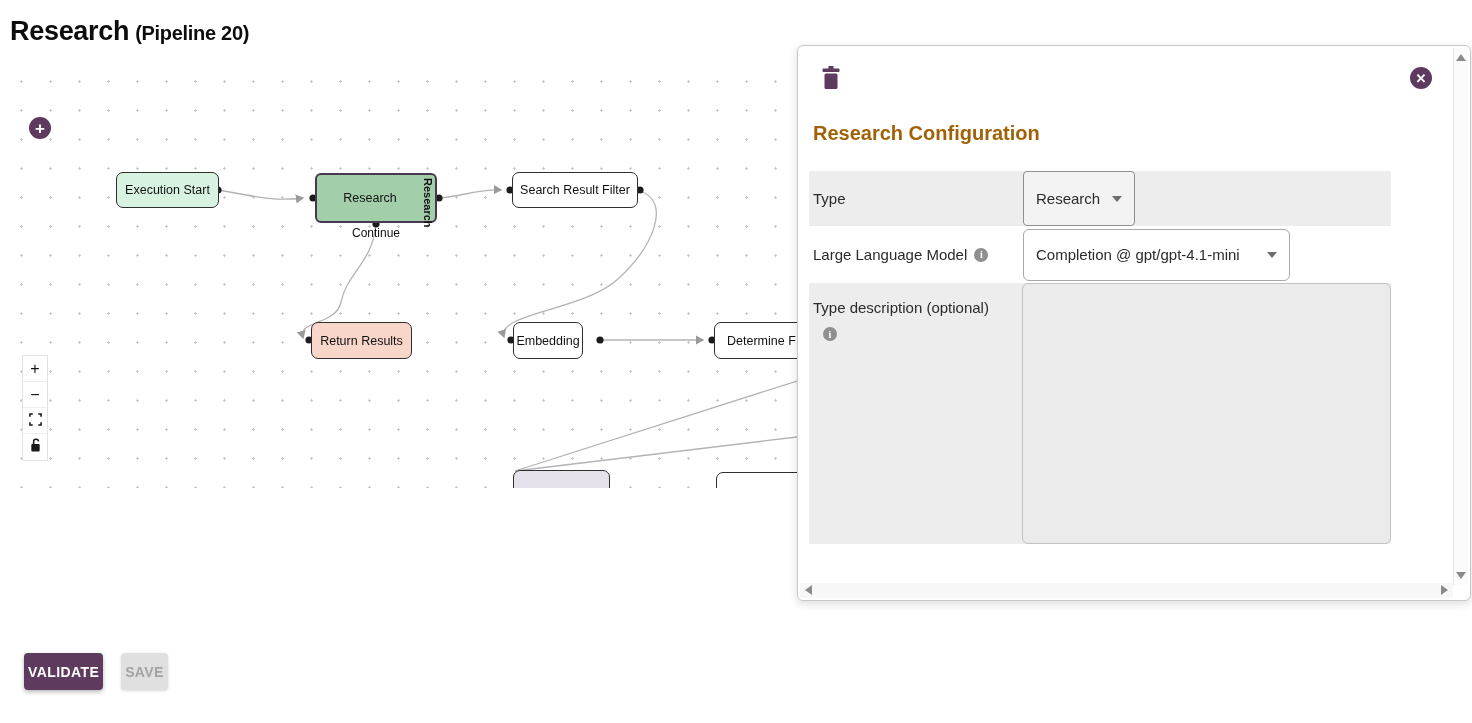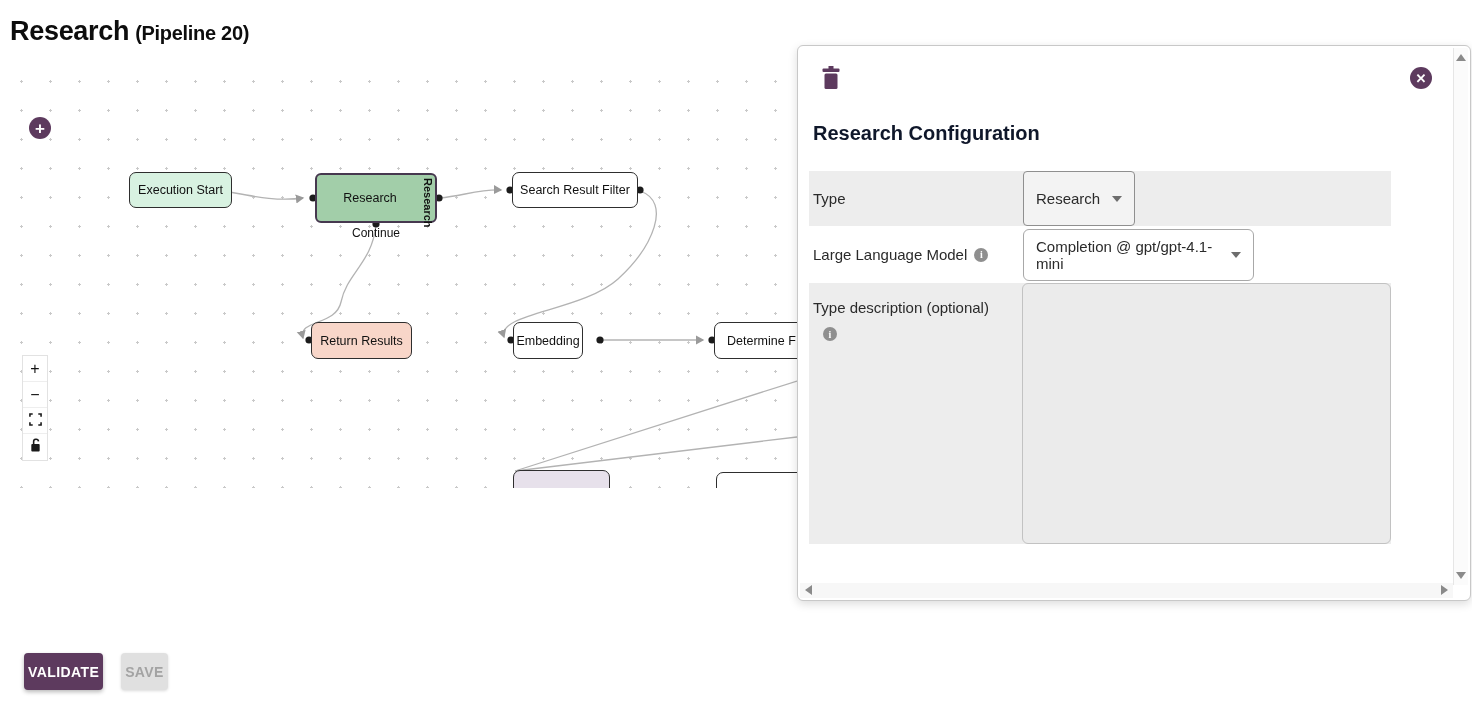--- a/index.html
+++ b/index.html
@@ -48,33 +48,33 @@
   .btn-primary { background:#5d3a5e; color:#fff; }
   .btn-disabled { background:#e0e0e0; color:#a3a3a3; cursor:default; box-shadow:0 1px 3px rgba(0,0,0,0.15); }
 
   
   .panel { position:absolute; left:797px; top:45px; width:674px; height:556px; background:#fff;
     border:1px solid #c8c8c8; border-radius:6px; box-shadow:0 3px 10px rgba(0,0,0,0.14); z-index:5; }
   .panel-trash { position:absolute; left:24px; top:20px; width:20px; height:24px; cursor:pointer; }
   .panel-close { position:absolute; right:38px; top:21px; width:22px; height:22px; border-radius:50%;
     background:#5d3a5e; color:#fff; display:flex; align-items:center; justify-content:center;
     font-size:13px; font-weight:bold; cursor:pointer; line-height:1; }
-  .panel-title { position:absolute; left:15px; top:76px; font-size:20px; font-weight:bold; color:#0f172a; }
+  .panel-title { position:absolute; left:15px; top:76px; font-size:20px; font-weight:bold; color:#a16207; }
   .form { position:absolute; left:11px; top:125px; width:582px; }
   .frow { position:relative; display:flex; }
   .frow-gray { background:#ededed; }
   .frow-label { width:214px; padding:0 4px; font-size:15px; color:#2b2b2b; display:flex; align-items:center; gap:7px; }
   .frow-label.top { align-items:flex-start; padding-top:15px; flex-direction:column; gap:9px; }
   .info-icon { width:14px; height:14px; border-radius:50%; background:#8f8f8f; color:#fff; font-size:10px;
     font-weight:bold; display:inline-flex; align-items:center; justify-content:center; flex:0 0 auto; font-family:"Liberation Serif",serif; }
   .select-box { display:flex; align-items:center; justify-content:space-between; gap:10px; cursor:pointer;
     font-size:15px; color:#2b2b2b; padding:0 12px; }
   .caret { width:0; height:0; border-left:5px solid transparent; border-right:5px solid transparent; border-top:6px solid #6d6d6d; }
   .type-select { width:112px; height:55px; background:#f3f3f3; border:1px solid #8f8f8f; border-radius:4px; }
-  .llm-select { width:231px; height:52px; background:#fff; border:1px solid #a8a8a8; border-radius:6px; align-self:center; }
+  .llm-select { width:267px; height:52px; background:#fff; border:1px solid #a8a8a8; border-radius:6px; align-self:center; }
   .desc-textarea { width:370px; height:261px; background:#ebebeb; border:1px solid #c2c2c2; border-radius:6px;
     resize:none; font-family:"Liberation Sans",sans-serif; font-size:14px; padding:8px; }
 
   
   .vscroll { position:absolute; top:2px; right:2px; width:15px; height:537px; background:#fbfbfb;
     border-left:1px solid #e6e6e6; z-index:6; }
   .hscroll { position:absolute; left:2px; bottom:2px; right:17px; height:15px; background:#f7f7f7; z-index:6; }
   .tri { width:0; height:0; position:absolute; }
   .tri-up { border-left:5px solid transparent; border-right:5px solid transparent; border-bottom:7px solid #8a8a8a; left:2px; top:6px; }
   .tri-down { border-left:5px solid transparent; border-right:5px solid transparent; border-top:7px solid #8a8a8a; left:2px; bottom:6px; }
@@ -115,21 +115,21 @@
         <circle cx="640" cy="135" r="3.6"></circle>
         <circle cx="309" cy="285" r="3.6"></circle>
         <circle cx="511" cy="285" r="3.6"></circle>
         <circle cx="600" cy="285" r="3.6"></circle>
         <circle cx="712" cy="285" r="3.6"></circle>
       </g>
     </svg>
 
     <div class="add-btn">+</div>
 
-    <div class="node node-start" style="left:129px; top:117px; width:103px; height:36px;">
+    <div class="node node-start" style="left:116px; top:117px; width:103px; height:36px;">
       <span>Execution Start</span>
     </div>
 
     <div class="node node-selected" style="left:315px; top:118px; width:122px; height:50px; padding-right:12px;">
       <span>Research</span>
       <span class="vlabel">Research</span>
     </div>
     <div class="port-label" style="left:341px; top:171px;">Continue</div>
 
     <div class="node" style="left:512px; top:117px; width:126px; height:36px;">

